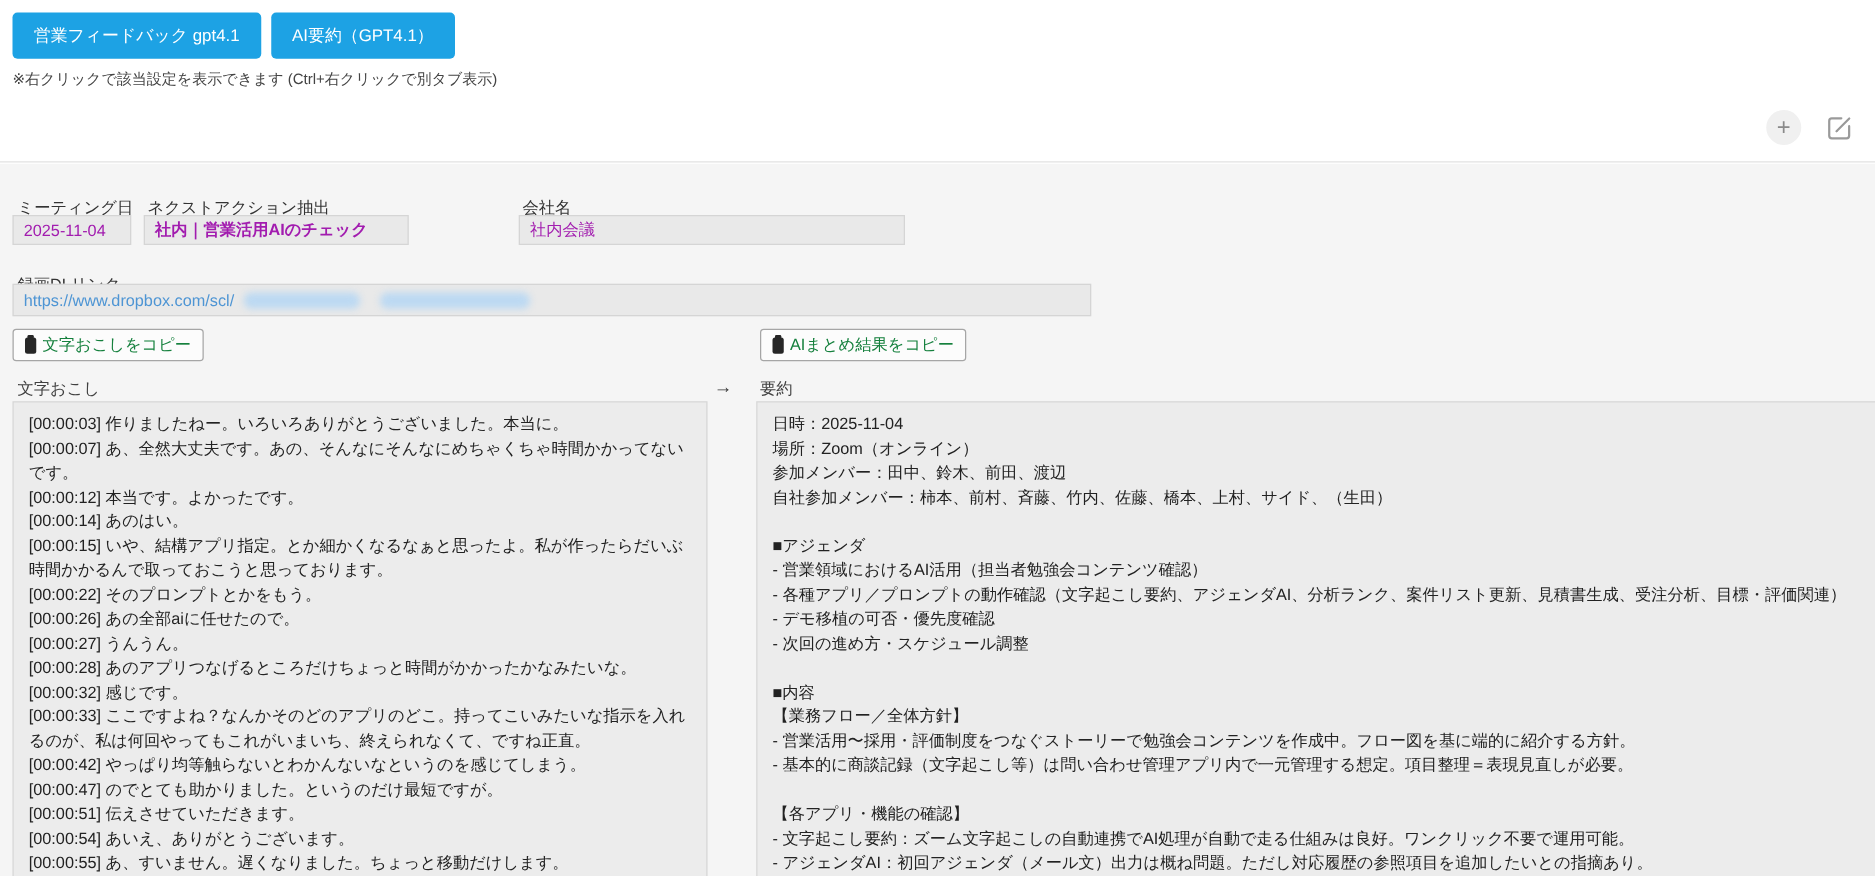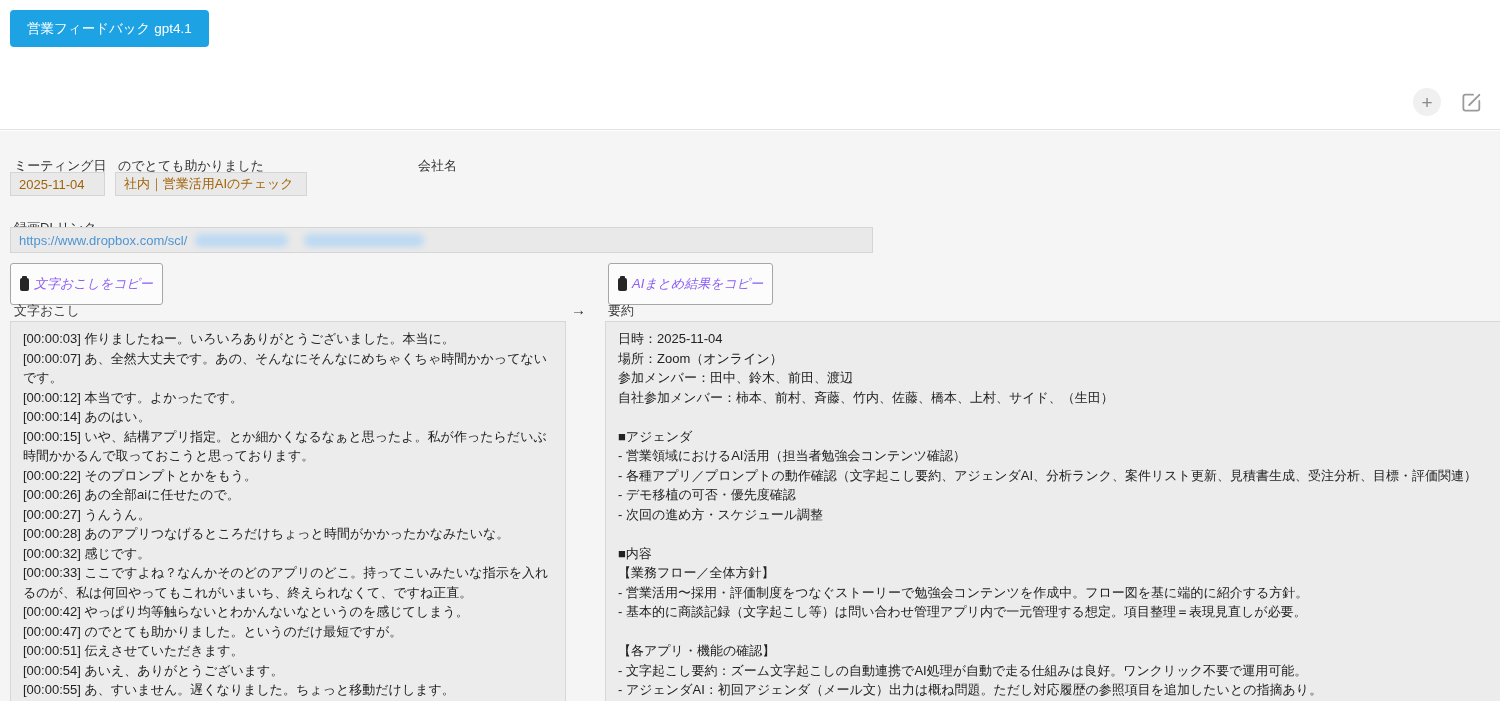--- a/index.html
+++ b/index.html
@@ -25,28 +25,28 @@
   .note{position:absolute;left:10px;top:55px;font-size:12px;color:#444;}
   .header-icons{position:absolute;right:16px;top:88px;display:flex;align-items:center;gap:18px;}
   .icon-plus{width:28px;height:28px;border-radius:50%;background:#f0f0f0;color:#8a8a8a;
     display:flex;align-items:center;justify-content:center;font-size:19px;font-weight:400;cursor:pointer;line-height:1;}
   .icon-edit{width:25px;height:25px;display:flex;align-items:center;justify-content:center;cursor:pointer;}
 
   
   .record{position:absolute;left:0;top:131px;width:1500px;height:570px;background:var(--page-bg);}
   .fld-label{position:absolute;font-size:13px;color:#333;white-space:nowrap;}
   .fld-input{position:absolute;height:24px;background:#e9e9e9;border:1px solid #d5d5d5;
-    font-size:13px;color:#a16207;display:flex;align-items:center;padding:0 8px;white-space:nowrap;overflow:hidden;}
+    font-size:13px;color:#a21caf;display:flex;align-items:center;padding:0 8px;white-space:nowrap;overflow:hidden;}
   .fld-input.link{color:var(--link-blue);}
   .redact{display:inline-block;height:13px;border-radius:6px;background:#bcd9f2;
     filter:blur(3px);vertical-align:middle;margin-left:8px;}
 
-  .copy-btn{position:absolute;height:42px;background:#fcfcfc;border:1px solid #a6a6a6;
-    border-radius:3px;font-size:13px;color:#8b5cf6;font-family:inherit;display:flex;align-items:center;
-    gap:5px;padding:0 9px;cursor:pointer;white-space:nowrap;font-style:italic;}
+  .copy-btn{position:absolute;height:26px;background:#fcfcfc;border:1px solid #a6a6a6;
+    border-radius:3px;font-size:13px;color:#15803d;font-family:inherit;display:flex;align-items:center;
+    gap:5px;padding:0 9px;cursor:pointer;white-space:nowrap;}
   .clip-icon{display:inline-block;width:9px;height:13px;background:#262626;border-radius:2px;position:relative;}
   .clip-icon::before{content:"";position:absolute;left:2px;top:-2px;width:5px;height:3px;background:#262626;border-radius:1px;}
 
   .col-label{position:absolute;font-size:13px;color:#404040;}
   .arrow{position:absolute;font-size:15px;color:#333;}
 
   .text-box{position:absolute;top:190px;height:430px;background:var(--box-bg);
     border:1px solid var(--box-border);font-size:13px;line-height:19.5px;color:#222;
     padding:7px 12px;overflow:hidden;}
   .text-box.wrap{white-space:pre-wrap;word-break:break-word;}
@@ -55,42 +55,45 @@
   .box-right{left:605px;width:912px;}
 </style>
 </head>
 <body>
 
 <div class="page">
 
   <div class="header">
     <div class="btn-row">
       <button class="app-btn">営業フィードバック gpt4.1</button>
+      <button class="app-btn">AI要約（GPT4.1）</button>
     </div>
+    <div class="note">※右クリックで該当設定を表示できます (Ctrl+右クリックで別タブ表示)</div>
     <div class="header-icons">
       <div class="icon-plus">+</div>
       <div class="icon-edit">
         <svg width="25" height="25" viewBox="0 0 24 24" fill="none" stroke="#9a9a9a" stroke-width="1.7" stroke-linecap="round">
           <path d="M13.5 4.5 H6.2 a2 2 0 0 0 -2 2 v11.3 a2 2 0 0 0 2 2 h11.3 a2 2 0 0 0 2 -2 V10.5"></path>
           <path d="M9.8 14.4 L19.6 4.6"></path>
           <path d="M9.3 15 l1.6 -0.3 -1.3 -1.3 z" fill="#9a9a9a" stroke="none"></path>
         </svg>
       </div>
     </div>
   </div>
 
   <div class="record">
 
     <div class="fld-label" style="left:14px;top:26px;">ミーティング日</div>
     <div class="fld-input" style="left:10px;top:41px;width:95px;">2025-11-04</div>
 
-    <div class="fld-label" style="left:118px;top:26px;">のでとても助かりました</div>
-    <div class="fld-input" style="left:115px;top:41px;width:192px;">社内｜営業活用AIのチェック</div>
+    <div class="fld-label" style="left:118px;top:26px;">ネクストアクション抽出</div>
+    <div class="fld-input" style="left:115px;top:41px;width:212px;font-weight:bold;">社内｜営業活用AIのチェック</div>
 
     <div class="fld-label" style="left:418px;top:26px;">会社名</div>
+    <div class="fld-input" style="left:415px;top:41px;width:309px;">社内会議</div>
 
     <div class="fld-label" style="left:14px;top:88px;">録画DLリンク</div>
     <div class="fld-input link" style="left:10px;top:96px;width:863px;height:26px;text-align:center;">
       <span>https://www.dropbox.com/scl/</span>
       <span class="redact" style="width:93px;"></span>
       <span class="redact" style="width:120px;margin-left:16px;"></span>
     </div>
 
     <button class="copy-btn" style="left:10px;top:132px;">
       <span class="clip-icon"></span>

